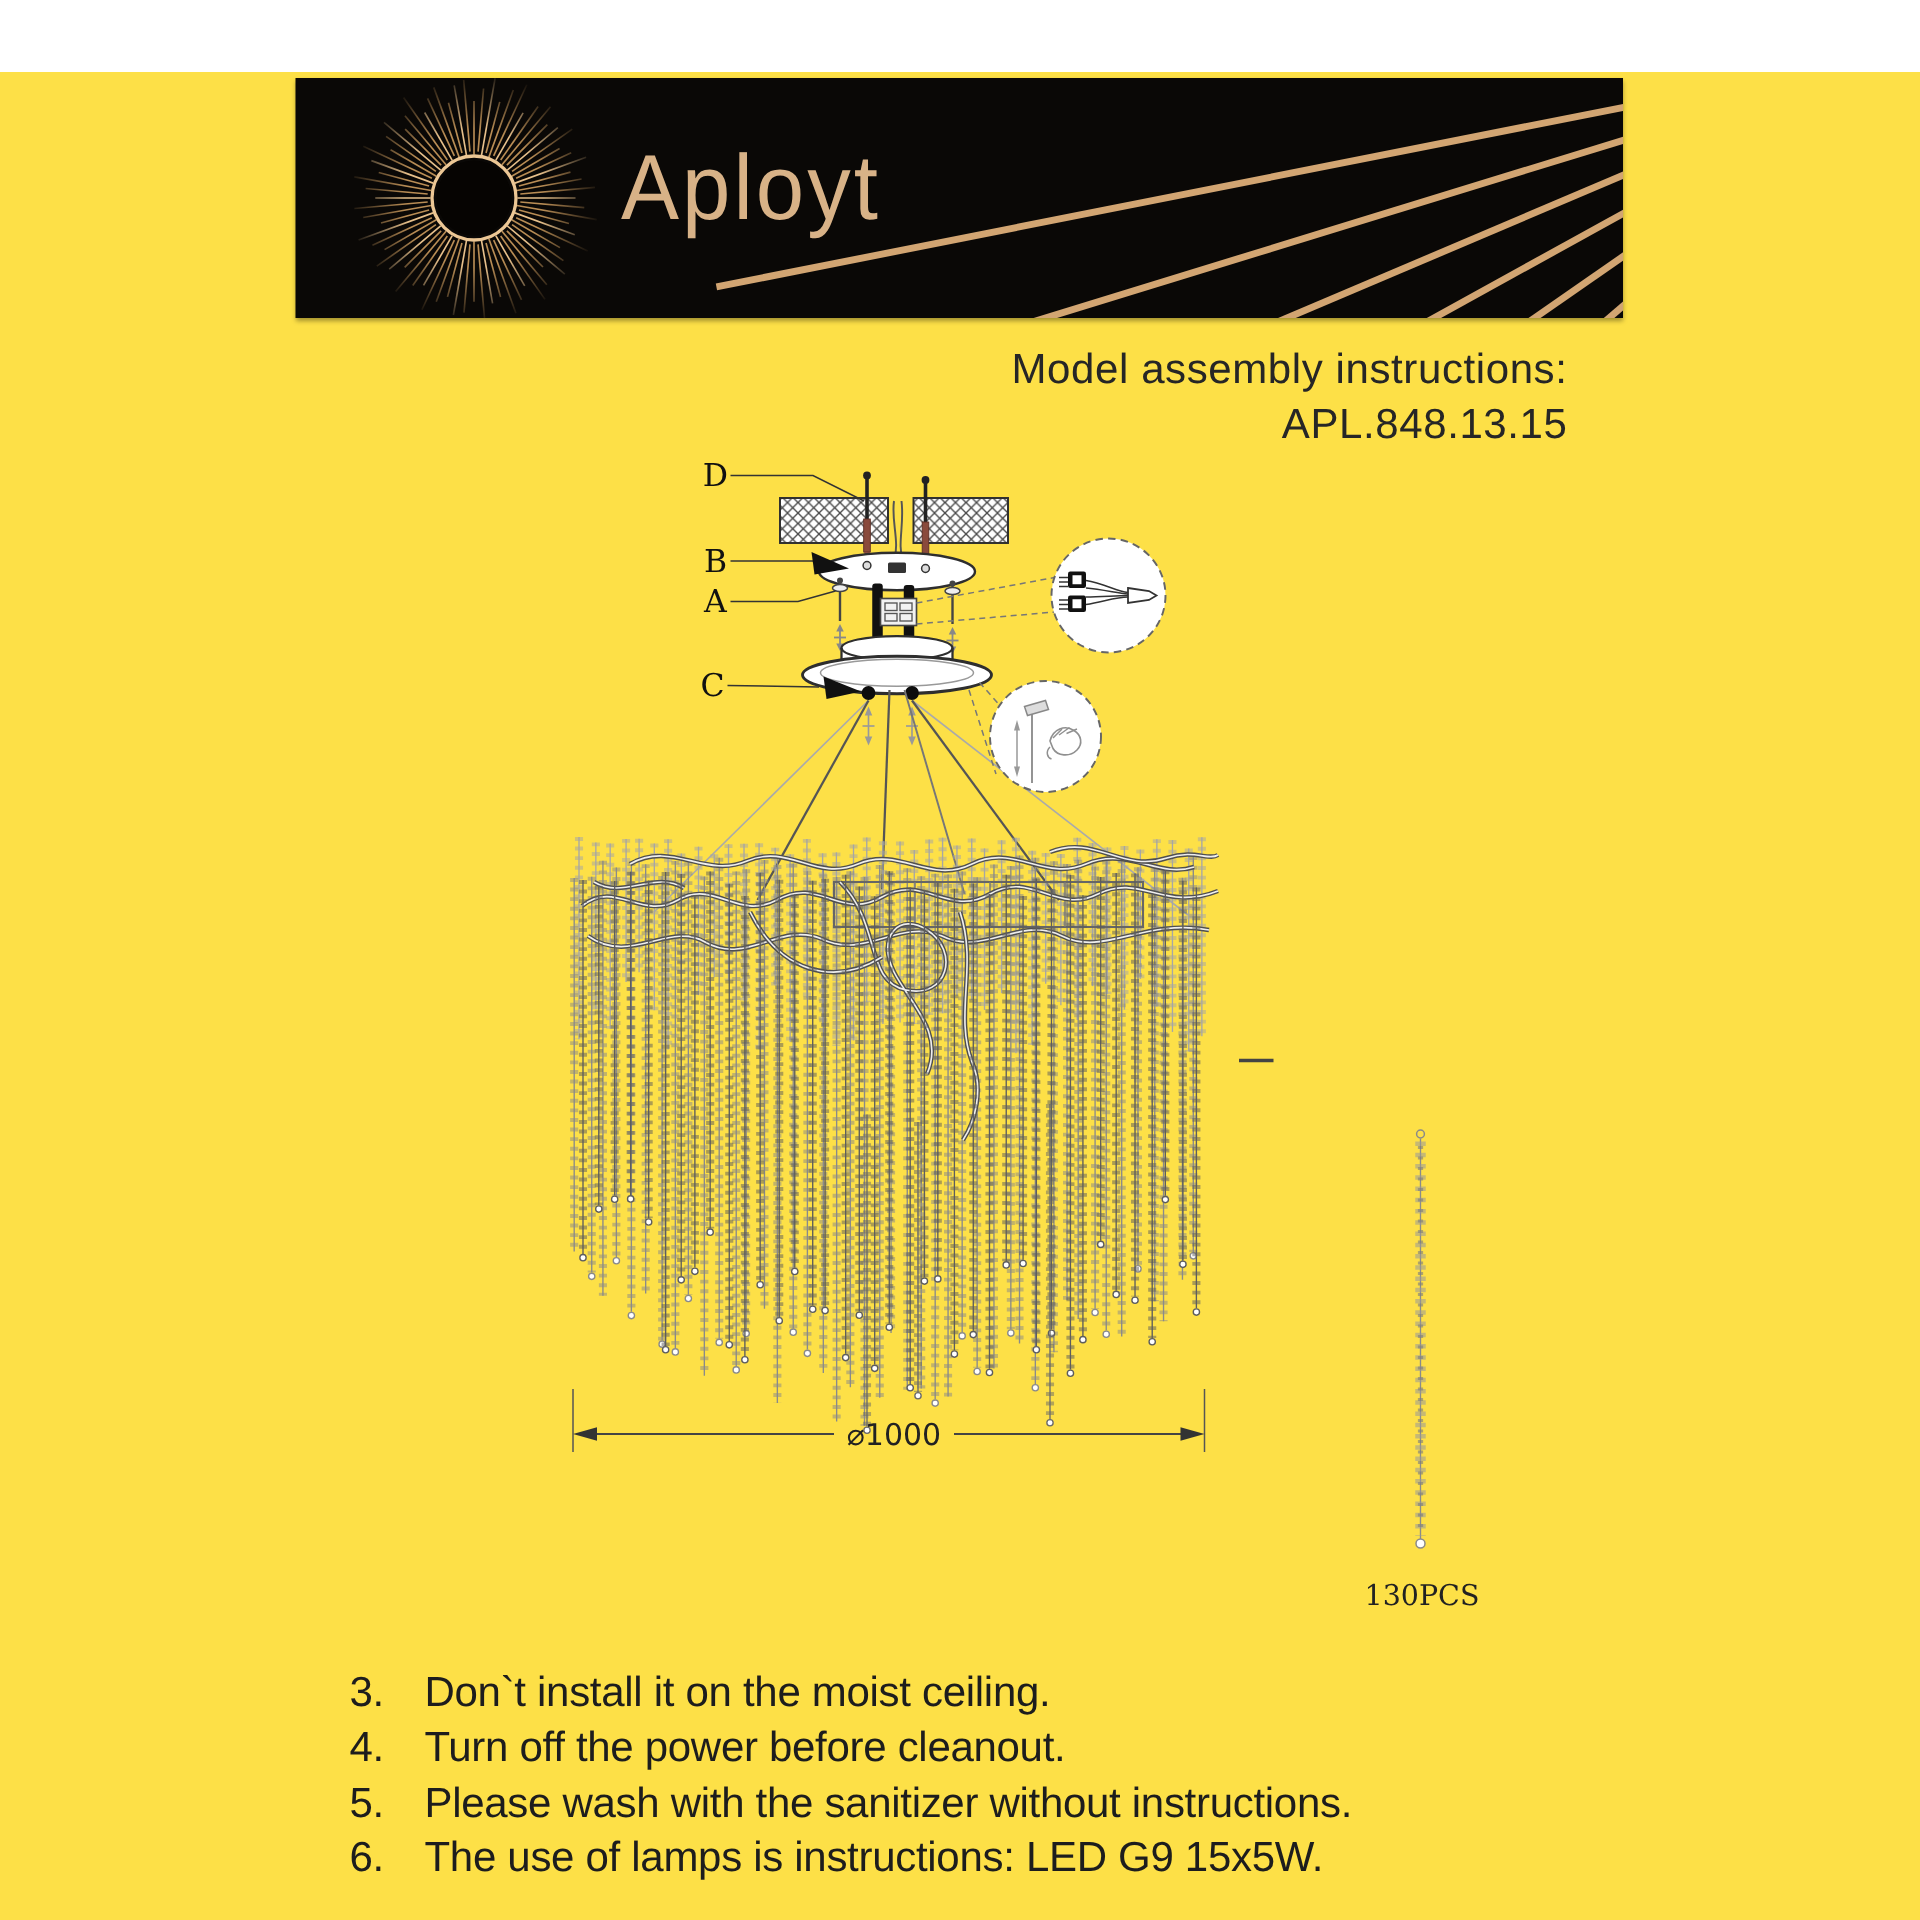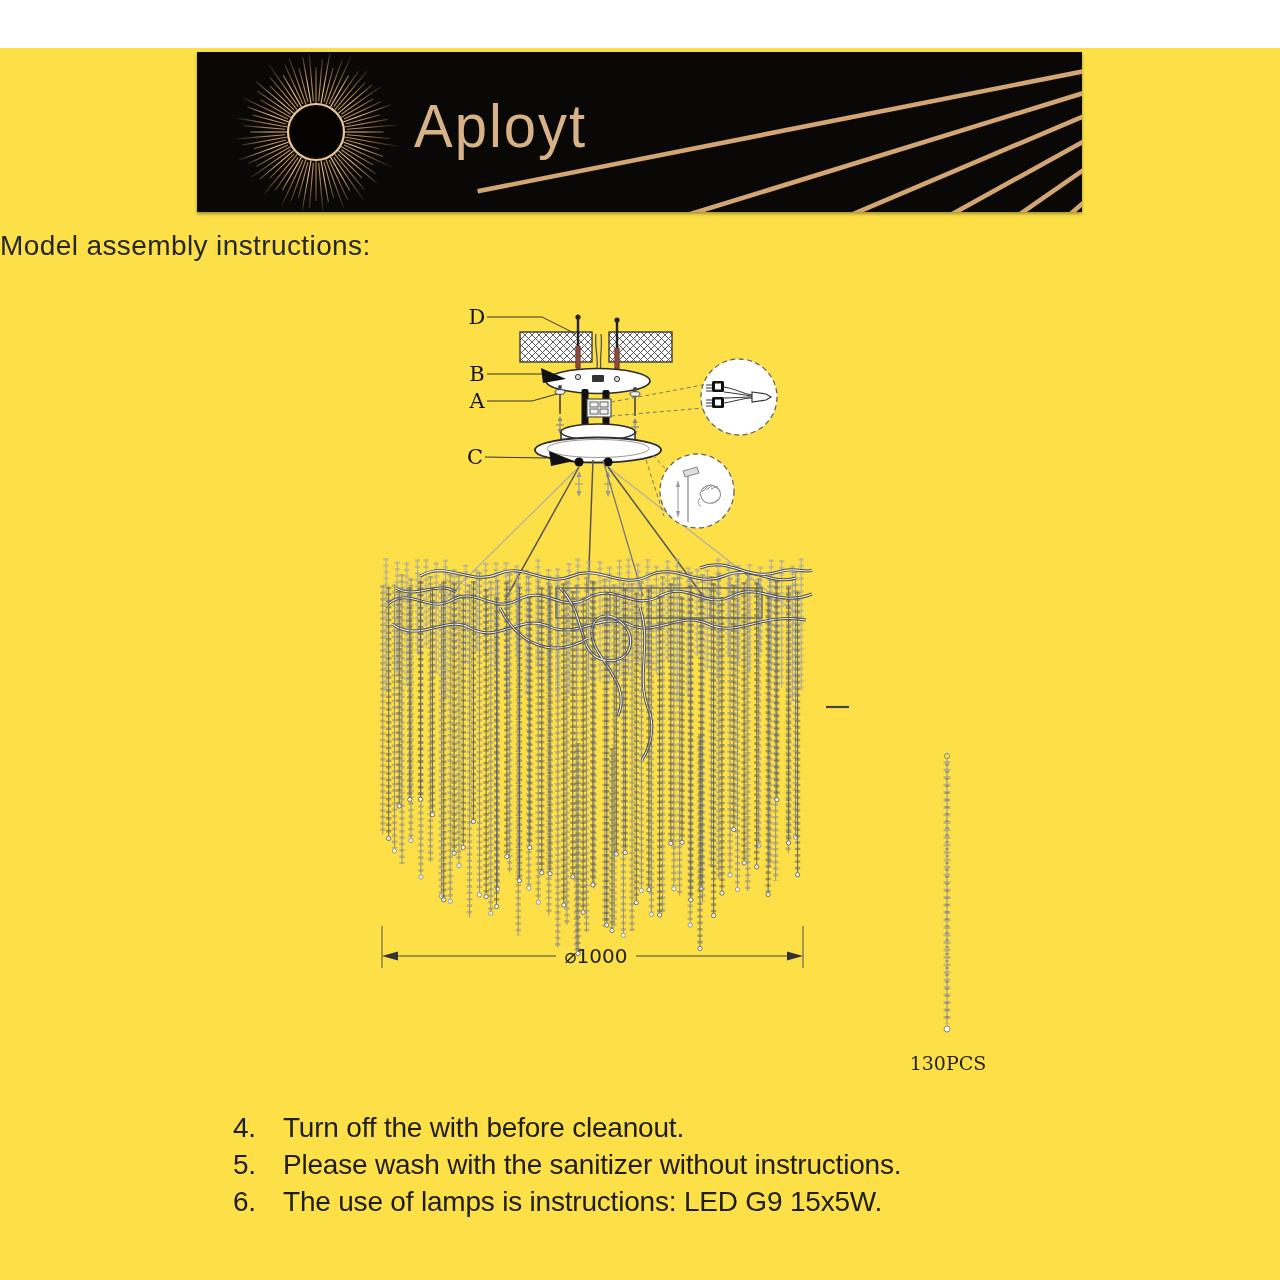--- a/index.html
+++ b/index.html
@@ -5,21 +5,21 @@
   html,body{margin:0;padding:0;background:#ffffff;}
   .page{position:relative;width:1280px;height:1280px;background:#fde047;overflow:hidden;
         font-family:"Liberation Sans",sans-serif;margin-top:48px;}
   
   .banner{position:absolute;left:197px;top:4px;width:885px;height:160px;background:#0a0806;
           box-shadow:0 2px 3px rgba(0,0,0,.35);overflow:hidden;}
   .banner svg{position:absolute;left:0;top:0;}
   .brand{position:absolute;left:217px;top:40px;font-size:58px;line-height:64px;font-weight:400;
          color:#d8b287;letter-spacing:2px;transform:scaleY(1.06);transform-origin:left top;}
   
-  .title-block{position:absolute;left:0;top:179px;width:1045px;text-align:left;color:#262626;}
+  .title-block{position:absolute;left:0;top:179px;width:1045px;text-align:right;color:#262626;}
   .title-line{font-size:28px;line-height:37px;font-weight:500;letter-spacing:.4px;}
   
   .diagram{position:absolute;left:0;top:0;width:1280px;height:1280px;}
   .lbl{font-family:"DejaVu Serif","Liberation Serif",serif;font-size:21px;fill:#111;}
   .dimtxt{font-family:"DejaVu Sans","Liberation Sans",sans-serif;font-size:20px;fill:#222;}
   .pcstxt{font-family:"DejaVu Serif","Liberation Serif",serif;font-size:19px;fill:#222;}
   
   .instructions{position:absolute;left:233px;top:1062px;margin:0;padding:0;list-style:none;
                 font-size:28px;line-height:36.8px;color:#1d1d1d;font-weight:400;letter-spacing:-0.2px;}
   .instructions .num{display:inline-block;width:50px;}
@@ -129,20 +129,21 @@
           <line x1="1085" y1="-20" x2="330.1860201689991" y2="300.39952536120484" stroke="#d2a572" stroke-width="4.6"></line>
           <line x1="1085" y1="-20" x2="301.2497278653692" y2="221.11306669048906" stroke="#d2a572" stroke-width="4.6"></line>
           <line x1="1085" y1="-20" x2="280.616772613663" y2="139.27216800037698" stroke="#d2a572" stroke-width="4.6"></line>
         </g>
     </svg>
     <span class="brand">Aployt</span>
   </header>
 
   <div class="title-block">
     <div class="title-line">Model assembly instructions:</div>
+    <div class="title-line">APL.848.13.15</div>
   </div>
 
   <svg class="diagram" viewBox="0 0 1280 1280">
     <defs>
       <pattern id="hatch" width="7" height="7" patternUnits="userSpaceOnUse">
         <rect width="7" height="7" fill="#ffffff"></rect>
         <line x1="0" y1="0" x2="7" y2="7" stroke="#4a4a4a" stroke-width="0.9"></line>
         <line x1="7" y1="0" x2="0" y2="7" stroke="#4a4a4a" stroke-width="0.9"></line>
       </pattern>
     </defs>
@@ -666,18 +667,19 @@
       <circle cx="947" cy="708" r="2.6" fill="none" stroke="#8a8a8a" stroke-width="1"></circle>
       <line x1="947" y1="711" x2="947" y2="978" stroke="#8a8a8a" stroke-width="0.9"></line>
       <line x1="947" y1="713" x2="947" y2="976" stroke="#9a9a9a" stroke-width="7" stroke-dasharray="3 4.5" opacity="0.55"></line>
       <line x1="947" y1="716" x2="947" y2="973" stroke="#7d7d7d" stroke-width="3.5" stroke-dasharray="2 5" opacity="0.6"></line>
       <circle cx="947" cy="981" r="3" fill="#fff" stroke="#8a8a8a" stroke-width="1"></circle>
       <text class="pcstxt" x="948" y="1022" text-anchor="middle">130PCS</text>
     </g>
   </svg>
 
   <ol class="instructions">
-    <li><span class="num">4.</span><span class="txt">Turn off the with before cleanout.</span></li>
+    <li><span class="num">3.</span><span class="txt">Don`t install it on the moist ceiling.</span></li>
+    <li><span class="num">4.</span><span class="txt">Turn off the power before cleanout.</span></li>
     <li><span class="num">5.</span><span class="txt">Please wash with the sanitizer without instructions.</span></li>
     <li><span class="num">6.</span><span class="txt">The use of lamps is instructions: LED G9 15x5W.</span></li>
   </ol>
 
 </div>
 
 </body></html>

